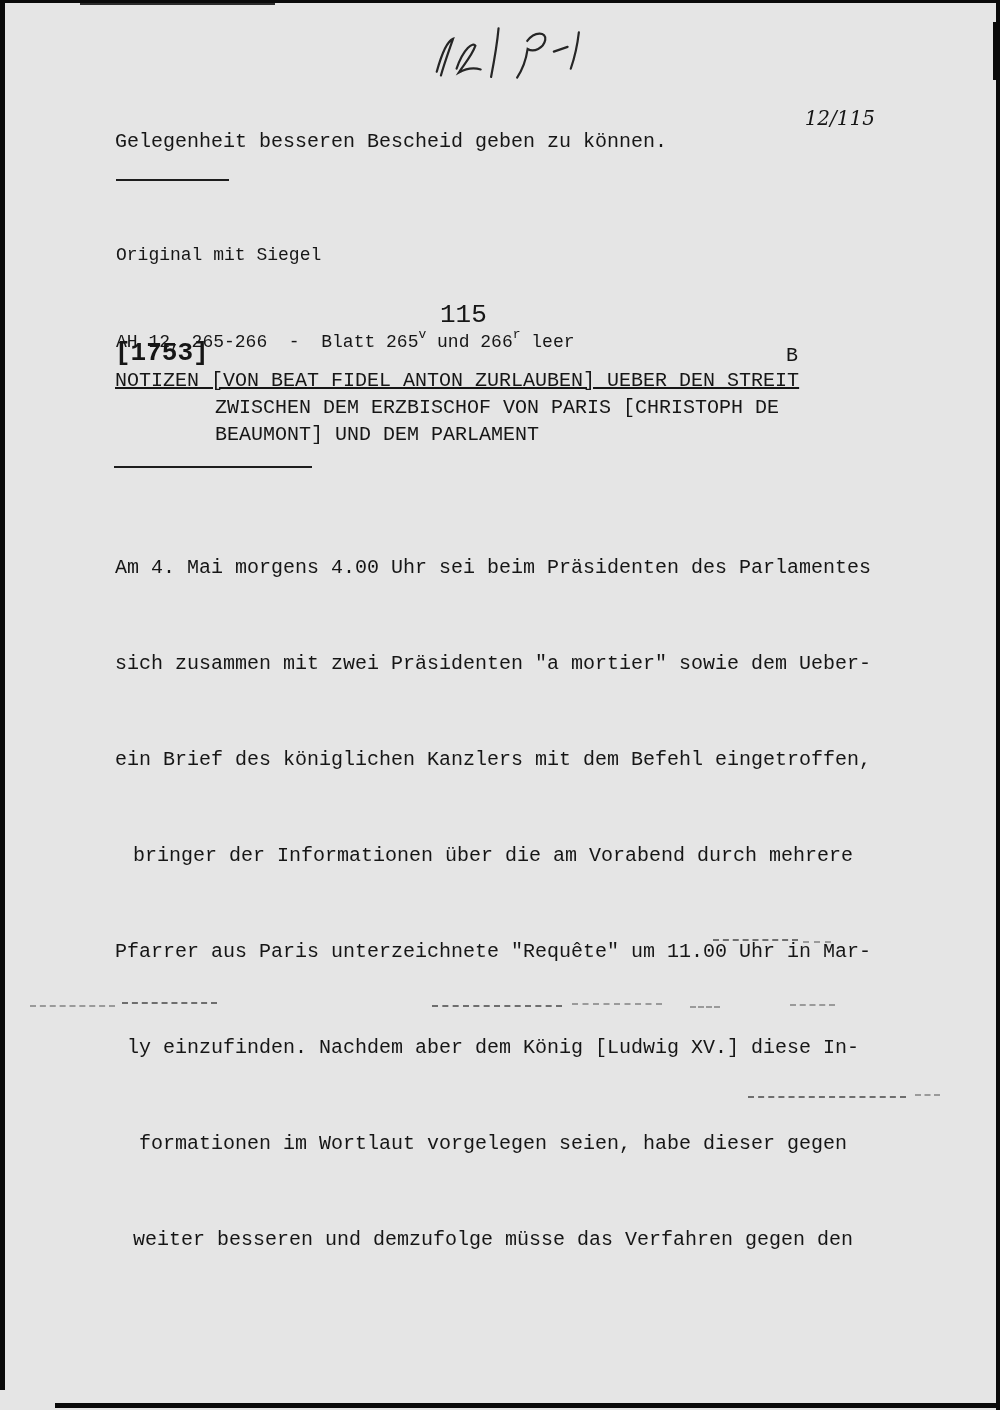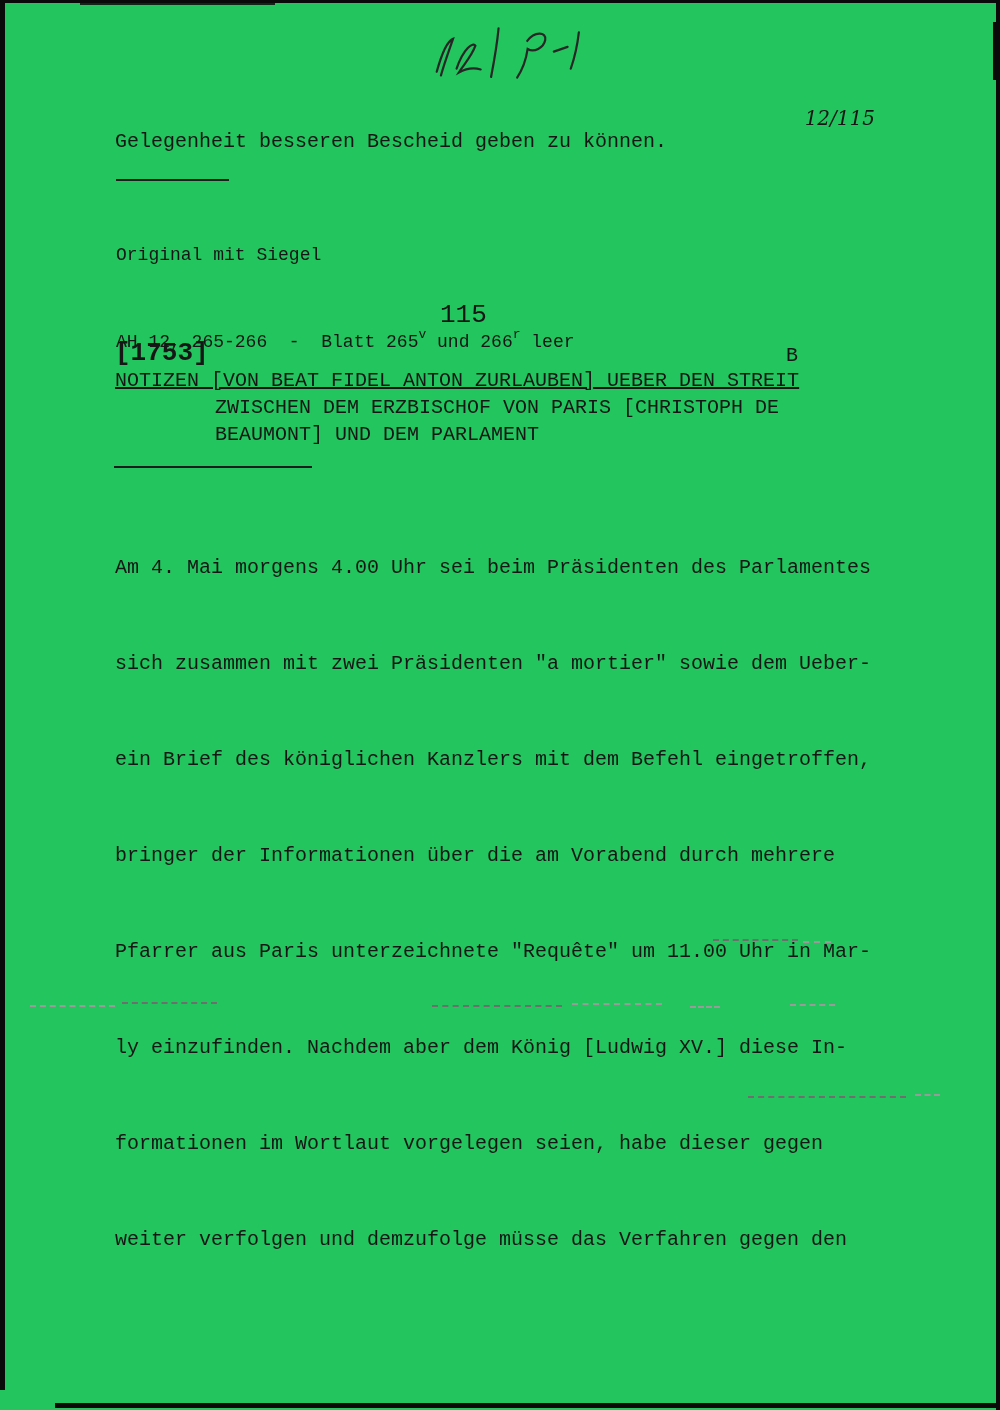--- a/index.html
+++ b/index.html
@@ -1,20 +1,20 @@
 <!DOCTYPE html>
 <html><head>
 <meta charset="utf-8">
 <style>
   html, body { margin: 0; padding: 0; background: #ffffff; }
   .page {
     position: relative;
     width: 1000px;
     height: 1410px;
-    background: #22c55e;
+    background: #e5e5e5;
     overflow: hidden;
     font-family: "Liberation Mono", "DejaVu Sans Mono", monospace;
     color: #161616;
   }
   .abs { position: absolute; white-space: pre; }
 
   
   .edge { position: absolute; background: #0a0a0a; }
   .edge-top    { left: 0; top: 0; width: 1000px; height: 3px; }
   .edge-top2   { left: 80px; top: 0; width: 195px; height: 5px; opacity: .85; }
@@ -35,21 +35,21 @@
   .srcnote sup { font-size: 13px; position: relative; top: -2px; }
 
   .entry-num   { left: 440px; top: 300px; width: 120px; text-align: left; font-size: 26px; }
   .entry-year  { left: 115px; top: 338px; font-size: 26px; font-weight: bold; }
   .entry-letter{ left: 786px; top: 344px; font-size: 20px; }
   .title-l1 { left: 115px; top: 369px; font-size: 20px; text-decoration: underline; }
   .title-l2 { left: 215px; top: 396px; font-size: 20px; }
   .title-l3 { left: 215px; top: 423px; font-size: 20px; }
 
   .bodytext { left: 115px; top: 488px; font-size: 20px; line-height: 32px; }
-  .bodytext div { height: 32px; white-space: pre; }
+  .bodytext div { height: 32px; white-space: pre; text-align: center; }
 
   
   .pencil { position: absolute; border-top: 2px dashed #6e6e6e; height: 0; }
   .pencil.light { border-top-color: #9a9a9a; }
 
   .handnote { position: absolute; left: 408px; top: 16px; transform: rotate(-3deg); }
 </style>
 </head>
 <body>
 
@@ -93,21 +93,21 @@
   <div class="rule rule2"></div>
 
   <div class="abs bodytext">
     <div>Am 4. Mai morgens 4.00 Uhr sei beim Präsidenten des Parlamentes</div>
     <div>sich zusammen mit zwei Präsidenten "a mortier" sowie dem Ueber-</div>
     <div>ein Brief des königlichen Kanzlers mit dem Befehl eingetroffen,</div>
     <div>bringer der Informationen über die am Vorabend durch mehrere</div>
     <div>Pfarrer aus Paris unterzeichnete "Requête" um 11.00 Uhr in Mar-</div>
     <div>ly einzufinden. Nachdem aber dem König [Ludwig XV.] diese In-</div>
     <div>formationen im Wortlaut vorgelegen seien, habe dieser gegen</div>
-    <div>weiter verfolgen und demzufolge müsse das Verfahren gegen den</div>
+    <div>weiter besseren und demzufolge müsse das Verfahren gegen den</div>
     
     
     
     
     
     
     
     
     
     

